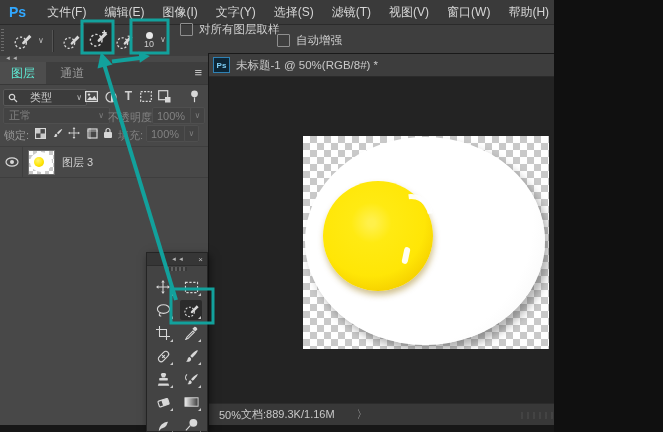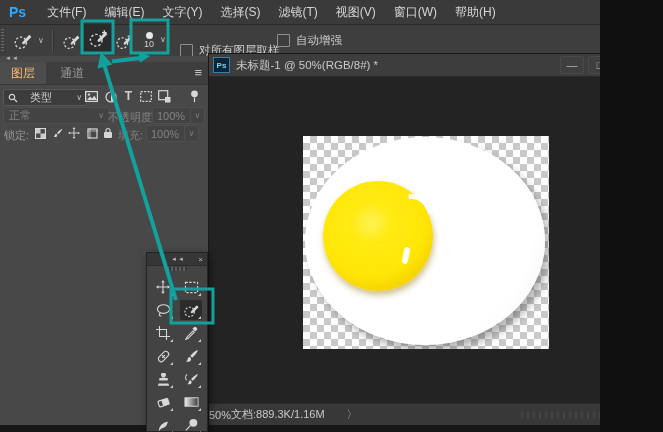--- a/index.html
+++ b/index.html
@@ -1,16 +1,16 @@
 <!DOCTYPE html>
 <html><head>
 <meta charset="utf-8">
 <style>
   html,body{margin:0;padding:0;background:#101010;}
-  #app{position:relative;width:600px;height:432px;overflow:hidden;
+  #app{position:relative;width:554px;height:432px;overflow:hidden;
        font-family:"Liberation Sans","DejaVu Sans",sans-serif;
        background:#2c2c2c;color:#d6d6d6;font-size:12px;-webkit-font-smoothing:antialiased;}
   .abs{position:absolute;}
   .row{display:flex;align-items:center;}
 
   
   #menubar{left:0;top:0;width:663px;height:24px;background:#3a3a3a;border-bottom:1px solid #2a2a2a;display:flex;align-items:center;gap:0;}
   #menubar .logo{color:#31a8ff;font-weight:bold;font-size:14px;padding:0 12px 0 9px;}
   #menubar .mi{padding:0 9px;height:24px;line-height:24px;color:#d6d6d6;font-size:12px;cursor:default;white-space:nowrap;}
 
@@ -24,21 +24,21 @@
   .cb{width:11px;height:11px;border:1px solid #8f8f8f;border-radius:1px;background:transparent;display:inline-block;}
   .cblabel{color:#cfcfcf;font-size:11.5px;margin-left:6px;white-space:nowrap;}
   #selmask{border:1px solid #5c5c5c;border-radius:2px;color:#7c7c7c;font-size:11px;padding:3px 10px;white-space:nowrap;}
   .sizedot{width:7px;height:7px;border-radius:50%;background:#e8e8e8;}
   .sizenum{font-size:9px;color:#cfcfcf;line-height:1;margin-top:1px;}
 
   
   #leftpanel{left:0;top:56px;width:210px;height:369px;background:#484848;}
   .ptabs{left:0;top:6px;width:210px;height:22px;background:#3e3e3e;border-bottom:1px solid #383838;}
   .ptab{display:inline-block;height:22px;line-height:22px;padding:0 11px;font-size:12px;}
-  .ptab.on{background:#4d4d4d;color:#fdba74;}
+  .ptab.on{background:#4d4d4d;color:#5eead4;}
   .ptab.off{color:#9b9b9b;}
   .hamb{color:#c4c4c4;font-size:13px;}
   .collapse2{color:#b5b5b5;font-size:6px;letter-spacing:1px;}
   .fld{background:#3c3c3c;border:1px solid #585858;border-radius:2px;display:flex;align-items:center;font-size:11px;color:#cfcfcf;}
   .fld.dis{color:#828282;border-color:#4f4f4f;background:#434343;}
   .plabel{font-size:11px;color:#9a9a9a;white-space:nowrap;}
   .plabel.dis{color:#828282;}
   .fic{display:flex;align-items:center;justify-content:center;}
   .thumb{width:25px;height:23px;border:1px solid #6a6a6a;background-color:#fff;
      background-image:linear-gradient(45deg,#c9c9c9 25%,transparent 25%,transparent 75%,#c9c9c9 75%),
@@ -85,20 +85,21 @@
 </style>
 </head>
 <body>
 
 <div id="app">
 
   <div id="menubar" class="abs">
     <span class="logo">Ps</span>
     <span class="mi">文件(F)</span>
     <span class="mi">编辑(E)</span>
+    <span class="mi">图像(I)</span>
     <span class="mi">文字(Y)</span>
     <span class="mi">选择(S)</span>
     <span class="mi">滤镜(T)</span>
     <span class="mi">视图(V)</span>
     <span class="mi">窗口(W)</span>
     <span class="mi">帮助(H)</span>
   </div>
 
   <div id="optionsbar" class="abs"></div>
   <div class="abs grip-v"></div>
@@ -132,21 +133,21 @@
       <path class="ticon" d="M12 3h4" stroke-width="1"></path>
     </svg>
   </div>
 
   <div class="abs" style="left:138px;top:27px;width:22px;height:26px;display:flex;flex-direction:column;align-items:center;justify-content:center;">
     <span class="sizedot"></span>
     <span class="sizenum">10</span>
   </div>
   <span class="abs chev" style="left:160px;top:36px;">∨</span>
 
-  <div class="abs row" style="left:180px;top:43px;">
+  <div class="abs row" style="left:180px;top:22px;">
     <span class="cb"></span>
     <span class="cblabel">对所有图层取样</span>
   </div>
   <div class="abs row" style="left:277px;top:33px;">
     <span class="cb"></span>
     <span class="cblabel">自动增强</span>
   </div>
 
   <div id="leftpanel" class="abs">
     <span class="abs collapse2" style="left:5px;top:-1px;">◄◄</span>
@@ -242,41 +243,55 @@
       </svg>
     </div>
     <span class="plabel dis abs" style="left:118px;top:72px;">填充:</span>
     <div class="fld dis abs" style="left:146px;top:69px;width:36px;height:15px;padding:0 4px;">
       <span>100%</span>
     </div>
     <div class="fld dis abs" style="left:184px;top:69px;width:13px;height:15px;justify-content:center;">
       <span class="chev" style="color:#7d7d7d;">∨</span>
     </div>
 
+    <div class="abs" style="left:0;top:90px;width:210px;height:30px;border-top:1px solid #3e3e3e;border-bottom:1px solid #3e3e3e;">
+      <div class="fic abs" style="left:4px;top:9px;width:16px;height:12px;">
+        <svg width="14" height="10" viewBox="0 0 14 10">
+          <ellipse class="ticon" cx="7" cy="5" rx="6" ry="4.2"></ellipse>
+            <circle class="fil" cx="7" cy="5" r="2"></circle>
+        </svg>
+      </div>
+      <div class="abs" style="left:22px;top:0;width:1px;height:30px;background:#3e3e3e;"></div>
+      <div class="thumb abs" style="left:28px;top:3px;">
+        <div class="tw"></div>
+        <div class="ty"></div>
+      </div>
+      <span class="abs" style="left:62px;top:8px;font-size:11px;color:#d2d2d2;">图层 3</span>
+    </div>
   </div>
 
   <div id="docwin" class="abs">
     <div id="doctitle" class="abs row">
       <div id="docicon" style="margin-left:4px;">Ps</div>
       <span style="margin-left:6px;font-size:11.5px;color:#c9c9c9;white-space:nowrap;">未标题-1 @ 50%(RGB/8#) *</span>
       <span class="wbtn" style="margin-left:auto;">—</span>
       <span class="wbtn" style="margin-left:4px;">□</span>
       <span class="wbtn" style="margin-left:4px;margin-right:3px;">×</span>
     </div>
 
     <div id="canvas" class="abs">
       <div id="eggwhite" class="abs"></div>
       <div id="yolk" class="abs">
         <div class="hl1 abs"></div>
         <div class="hl2 abs"></div>
       </div>
     </div>
 
     <div id="docstatus" class="abs row">
-      <span style="margin-left:0;">50%</span>
+      <span style="margin-left:10px;">50%</span>
       <span style="">文档:889.3K/1.16M</span>
       <span style="margin-left:22px;color:#a8a8a8;">〉</span>
       <div class="ticks abs" style="left:312px;top:8px;width:95px;"></div>
       <div class="abs" style="left:408px;top:2px;width:23px;height:17px;background:#4a4a4a;border-radius:3px;"></div>
     </div>
   </div>
 
   <div class="abs framepiece" style="left:645px;top:56px;width:18px;height:376px;"></div>
   <div class="abs" style="left:0;top:425px;width:663px;height:7px;background:#171717;"></div>
 

